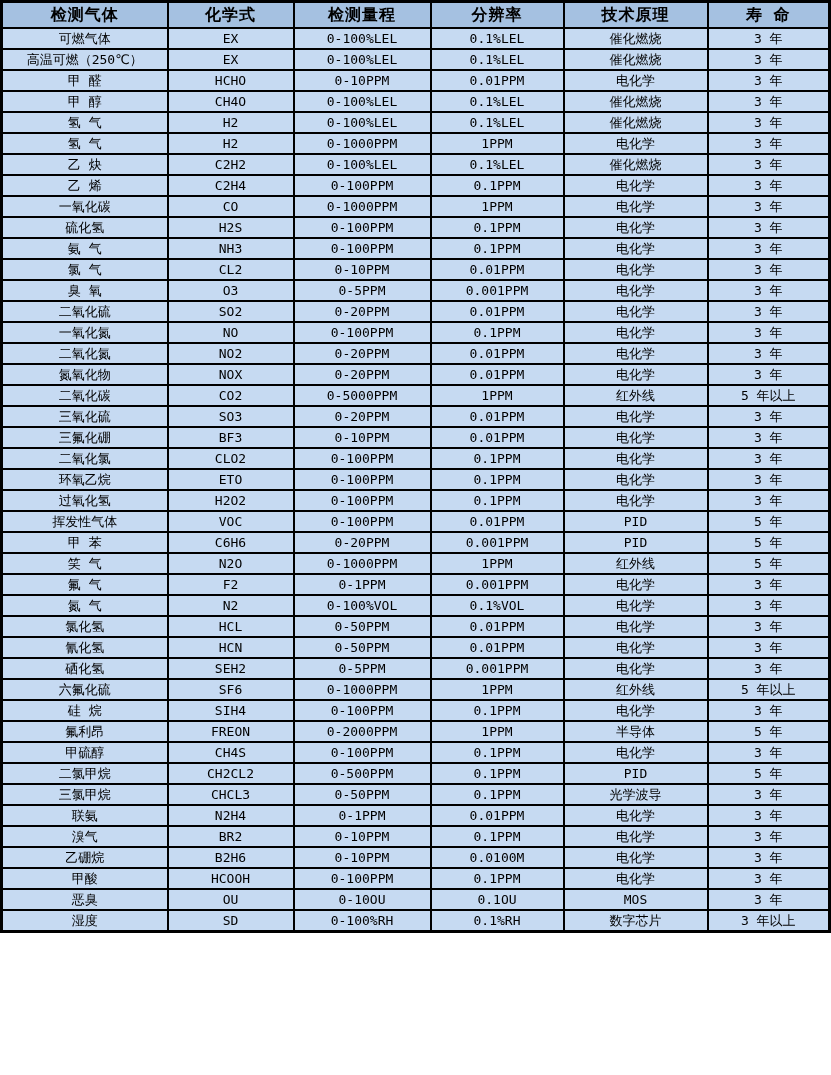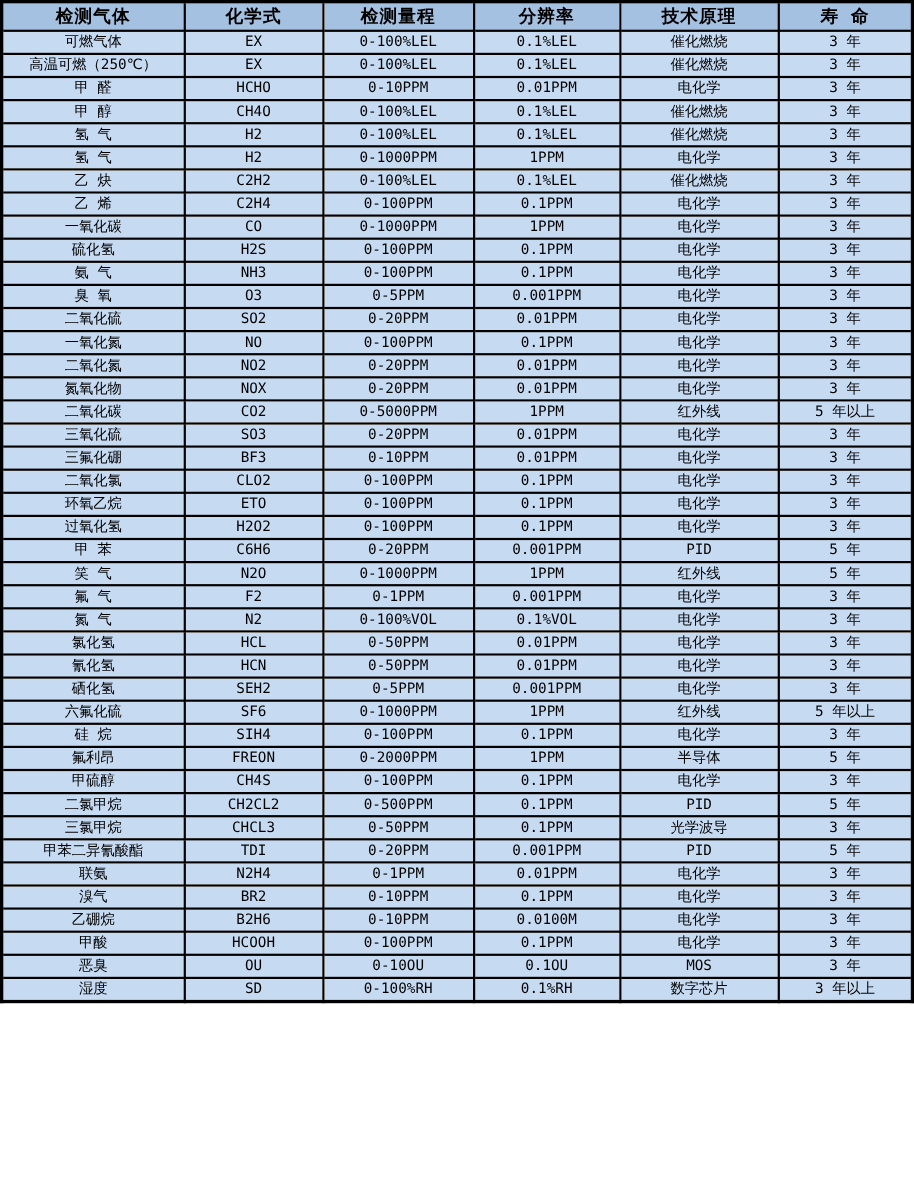--- a/index.html
+++ b/index.html
@@ -161,20 +161,28 @@
       </tr>
       <tr>
         <td>氨 气</td>
         <td>NH3</td>
         <td>0-100PPM</td>
         <td>0.1PPM</td>
         <td>电化学</td>
         <td>3 年</td>
       </tr>
       <tr>
+        <td>氯 气</td>
+        <td>CL2</td>
+        <td>0-10PPM</td>
+        <td>0.01PPM</td>
+        <td>电化学</td>
+        <td>3 年</td>
+      </tr>
+      <tr>
         <td>臭 氧</td>
         <td>O3</td>
         <td>0-5PPM</td>
         <td>0.001PPM</td>
         <td>电化学</td>
         <td>3 年</td>
       </tr>
       <tr>
         <td>二氧化硫</td>
         <td>SO2</td>
@@ -247,20 +255,28 @@
         <td>电化学</td>
         <td>3 年</td>
       </tr>
       <tr>
         <td>过氧化氢</td>
         <td>H2O2</td>
         <td>0-100PPM</td>
         <td>0.1PPM</td>
         <td>电化学</td>
         <td>3 年</td>
+      </tr>
+      <tr>
+        <td>挥发性气体</td>
+        <td>VOC</td>
+        <td>0-100PPM</td>
+        <td>0.01PPM</td>
+        <td>PID</td>
+        <td>5 年</td>
       </tr>
       <tr>
         <td>甲 苯</td>
         <td>C6H6</td>
         <td>0-20PPM</td>
         <td>0.001PPM</td>
         <td>PID</td>
         <td>5 年</td>
       </tr>
       <tr>
@@ -353,28 +369,20 @@
       </tr>
       <tr>
         <td>三氯甲烷</td>
         <td>CHCL3</td>
         <td>0-50PPM</td>
         <td>0.1PPM</td>
         <td>光学波导</td>
         <td>3 年</td>
       </tr>
       <tr>
-        <td>甲苯二异氰酸酯</td>
-        <td>TDI</td>
-        <td>0-20PPM</td>
-        <td>0.001PPM</td>
-        <td>PID</td>
-        <td>5 年</td>
-      </tr>
-      <tr>
         <td>联氨</td>
         <td>N2H4</td>
         <td>0-1PPM</td>
         <td>0.01PPM</td>
         <td>电化学</td>
         <td>3 年</td>
       </tr>
       <tr>
         <td>溴气</td>
         <td>BR2</td>

